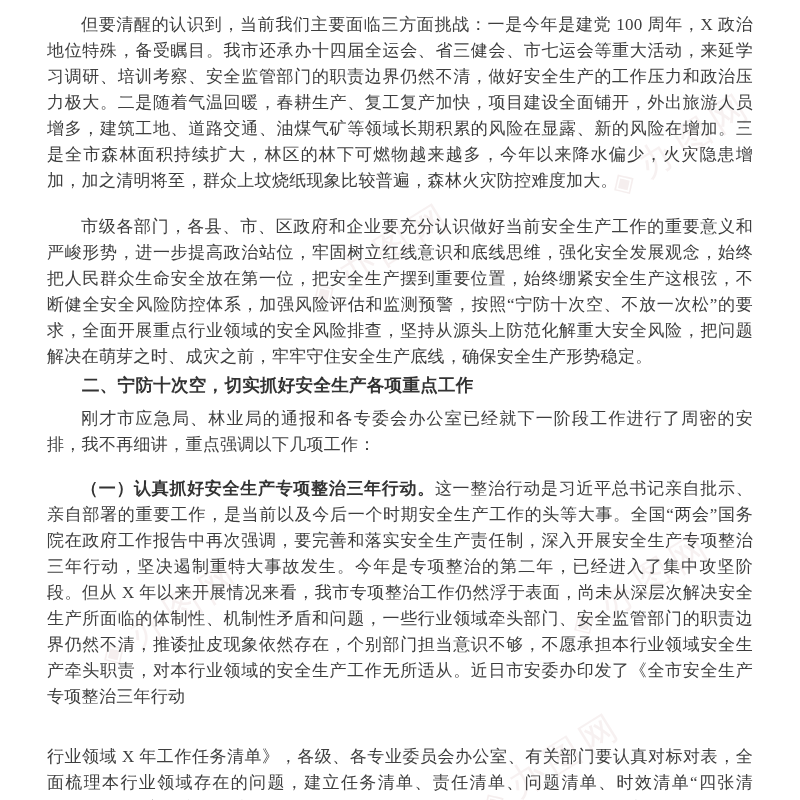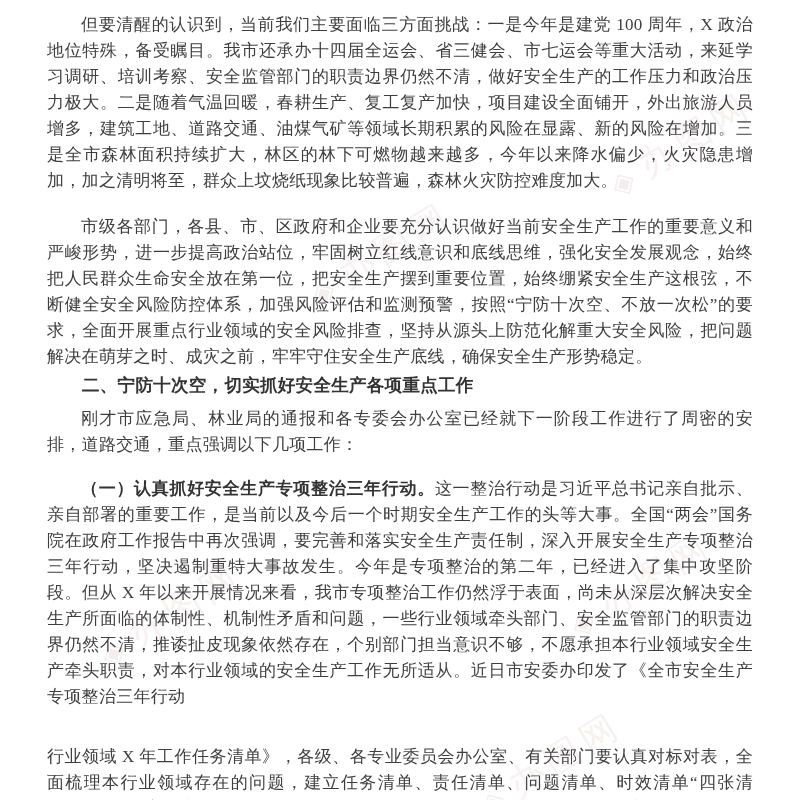--- a/index.html
+++ b/index.html
@@ -84,21 +84,21 @@
   <div class="wm wm5"><span class="wm-logo">◈</span><span>办图网</span></div>
 
   <div class="doc-body">
 
     <p class="body-para">但要清醒的认识到，当前我们主要面临三方面挑战：一是今年是建党 100 周年，X 政治地位特殊，备受瞩目。我市还承办十四届全运会、省三健会、市七运会等重大活动，来延学习调研、培训考察、安全监管部门的职责边界仍然不清，做好安全生产的工作压力和政治压力极大。二是随着气温回暖，春耕生产、复工复产加快，项目建设全面铺开，外出旅游人员增多，建筑工地、道路交通、油煤气矿等领域长期积累的风险在显露、新的风险在增加。三是全市森林面积持续扩大，林区的林下可燃物越来越多，今年以来降水偏少，火灾隐患增加，加之清明将至，群众上坟烧纸现象比较普遍，森林火灾防控难度加大。</p>
 
     <p class="body-para mt4">市级各部门，各县、市、区政府和企业要充分认识做好当前安全生产工作的重要意义和严峻形势，进一步提高政治站位，牢固树立红线意识和底线思维，强化安全发展观念，始终把人民群众生命安全放在第一位，把安全生产摆到重要位置，始终绷紧安全生产这根弦，不断健全安全风险防控体系，加强风险评估和监测预警，按照“宁防十次空、不放一次松”的要求，全面开展重点行业领域的安全风险排查，坚持从源头上防范化解重大安全风险，把问题解决在萌芽之时、成灾之前，牢牢守住安全生产底线，确保安全生产形势稳定。</p>
 
     <h2 class="section-heading">二、宁防十次空，切实抓好安全生产各项重点工作</h2>
 
-    <p class="body-para mt8">刚才市应急局、林业局的通报和各专委会办公室已经就下一阶段工作进行了周密的安排，道路交通，重点强调以下几项工作：</p>
+    <p class="body-para mt8">刚才市应急局、林业局的通报和各专委会办公室已经就下一阶段工作进行了周密的安排，我不再细讲，重点强调以下几项工作：</p>
 
     <p class="body-para mt6"><span class="bold-lead">（一）认真抓好安全生产专项整治三年行动。</span><span>这一整治行动是习近平总书记亲自批示、亲自部署的重要工作，是当前以及今后一个时期安全生产工作的头等大事。全国“两会”国务院在政府工作报告中再次强调，要完善和落实安全生产责任制，深入开展安全生产专项整治三年行动，坚决遏制重特大事故发生。今年是专项整治的第二年，已经进入了集中攻坚阶段。但从 X 年以来开展情况来看，我市专项整治工作仍然浮于表面，尚未从深层次解决安全生产所面临的体制性、机制性矛盾和问题，一些行业领域牵头部门、安全监管部门的职责边界仍然不清，推诿扯皮现象依然存在，个别部门担当意识不够，不愿承担本行业领域安全生产牵头职责，对本行业领域的安全生产工作无所适从。近日市安委办印发了《全市安全生产专项整治三年行动</span></p>
 
     <div class="page-gap"></div>
 
     <p class="body-para no-indent">行业领域 X 年工作任务清单》，各级、各专业委员会办公室、有关部门要认真对标对表，全面梳理本行业领域存在的问题，建立任务清单、责任清单、问题清单、时效清单“四张清单”，把各项安全举措落实到具体项目、具体岗位、具体环节上，集中抓好专项整治集中攻坚，下大决心补短板、堵漏洞、强弱项，持续深化源头治理、系统治理和综合治理，真正解决一批难点堵点问题，并将工作排查制度化、常态化、规范化，全面提升治理能力和水平</p>
 
   </div>
 </div>
 

